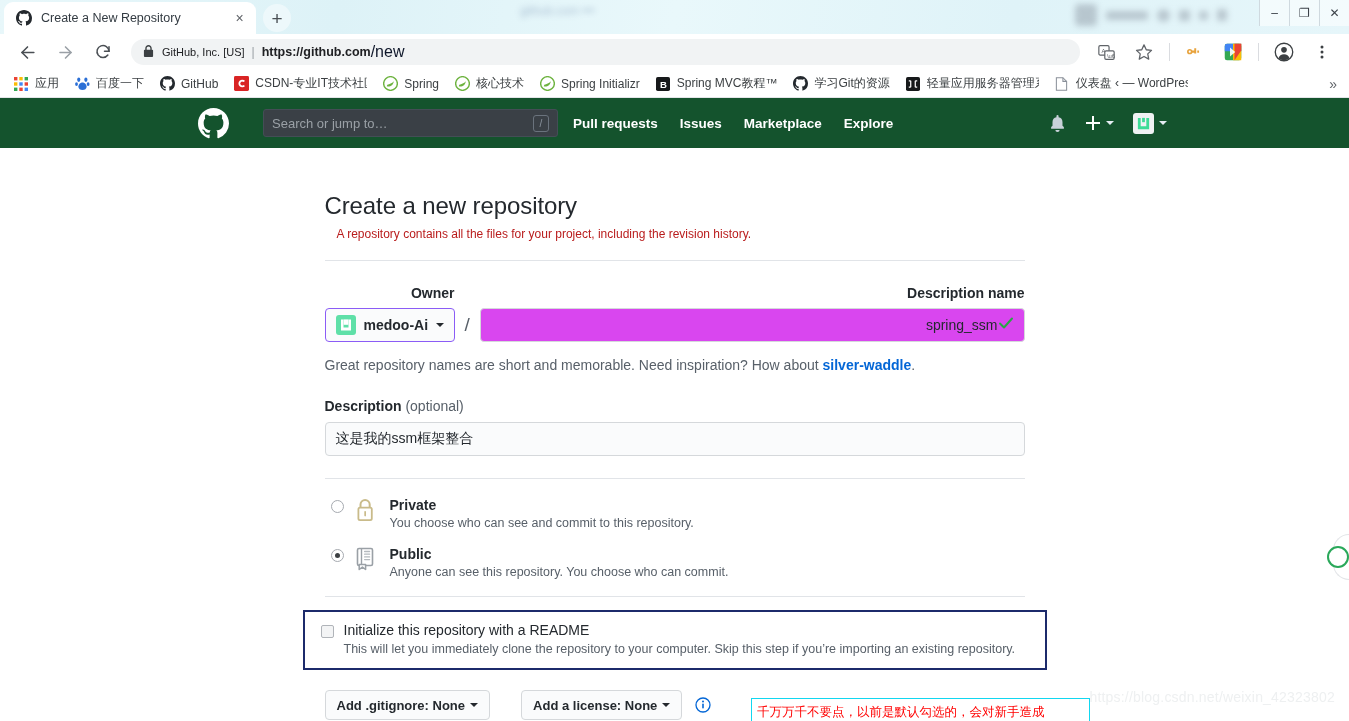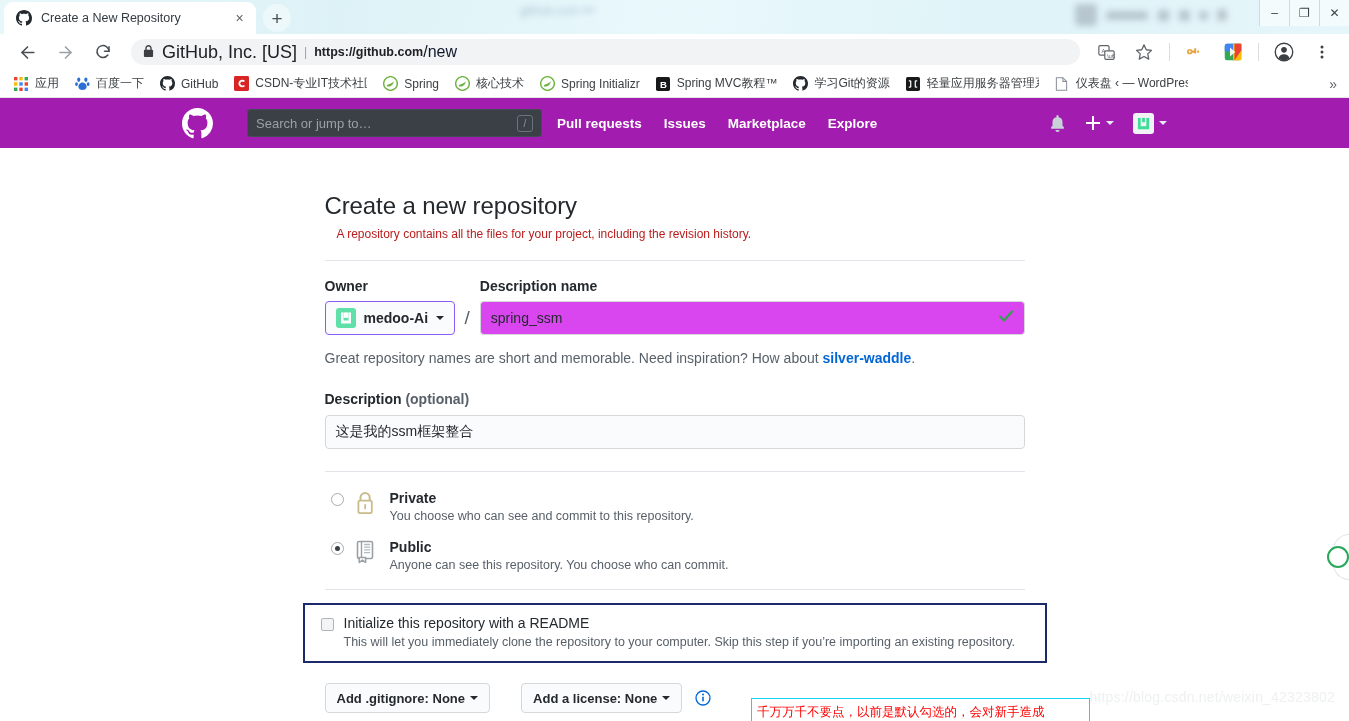--- a/index.html
+++ b/index.html
@@ -76,21 +76,21 @@
     width: 28px; height: 28px; margin: 0 5px;
     display:flex;align-items:center;justify-content:center;
     color:#5a5f63;
   }
   #omnibox {
     flex: 1; height: 26px; background: #f1f3f4; border-radius: 13px;
     display:flex; align-items:center; padding: 0 12px; margin: 0 7px 0 9px;
     min-width: 0;
   }
   #omnibox .lock { margin-right: 8px; color:#3c4043; font-size: 11px; }
-  #omnibox .site { font-size: 18px; color: #202124; white-space: nowrap; }
+  #omnibox .site { font-size: 11px; color: #202124; white-space: nowrap; }
   #omnibox .sep { color:#9aa0a6; margin: 0 7px; font-size: 12px; }
   #omnibox .url-strong { font-size: 12.5px; color:#202124; font-weight:bold; }
   #omnibox .url-dim { font-size: 16px; color:#0f172a; }
   #toolbar-right { display:flex; align-items:center; }
   #toolbar-right .divider { width:1px;height:18px;background:#dadce0;margin:0 6px; }
 
   #bookmarks {
     height: 28px; background: #ffffff;
     display: flex; align-items: center; padding: 0 6px;
     border-bottom: 1px solid #e3e5e8;
@@ -102,23 +102,23 @@
     border-radius: 4px;
   }
   .bm .bmico { width:16px;height:16px;margin-right:6px;flex:0 0 16px;
     display:flex;align-items:center;justify-content:center; }
   .bm .bmtxt { font-size: 12px; color:#3c4043; white-space:nowrap;
     max-width: 112px; overflow:hidden; }
   #bm-overflow { margin-left:auto; color:#5f6368; font-size:14px; padding-right:6px; }
 
   
   #gh-header {
-    background: #a21caf; height: 50px;
+    background: #14532d; height: 50px;
     display: flex; align-items: center;
-    padding: 0 0 0 0;
+    padding: 0 0 0 16px;
     position: relative;
   }
   #gh-logo { margin-left: 182px; display:flex; align-items:center; }
   #gh-search {
     width: 295px; height: 28px; margin-left: 34px;
     background: #3a4046; border: 1px solid #444d56; border-radius: 3px;
     display:flex; align-items:center; padding: 0 8px;
   }
   #gh-search .ph { flex:1; font-size: 13px; color: #9aa0a6; }
   #gh-search .slash {
@@ -136,22 +136,22 @@
            border-top:4px solid currentColor; margin-left:5px; display:inline-block; }
 
   
   #page { background:#fff; height: 571px; position: relative; }
   #content { width: 700px; margin: 0 auto; padding-top: 44px; position: relative; }
   h1#title { font-size: 24px; font-weight: normal; color: #24292e; margin: 0 0 7px 0; letter-spacing: -.1px; }
   #subtitle { font-size: 12px; color: #b91c1c; margin: 0 0 19px 12px; }
   .hr { height:1px; background:#e1e4e8; border:0; margin: 0; }
 
   .field-label { font-size: 14px; color:#24292e; font-weight: 600; }
-  .field-label .opt { font-weight: bold; color:#586069; }
-  #owner-row { display:flex; align-items:flex-end; margin-top: 17px; }
+  .field-label .opt { font-weight: normal; color:#586069; }
+  #owner-row { display:flex; align-items:flex-end; margin-top: 24px; text-align: right; }
   .col-owner { margin-right: 0; }
   .col-name { flex: 1; }
   #owner-btn {
     margin-top: 7px; height: 34px; width: 130px;
     border:1px solid #8b5cf6; border-radius: 4px; background:#fafbfc;
     display:flex; align-items:center; padding: 0 10px;
   }
   #owner-avatar {
     width: 20px; height: 20px; border-radius: 3px; margin-right: 8px; flex:0 0 20px;
     display:flex;align-items:center;justify-content:center;

